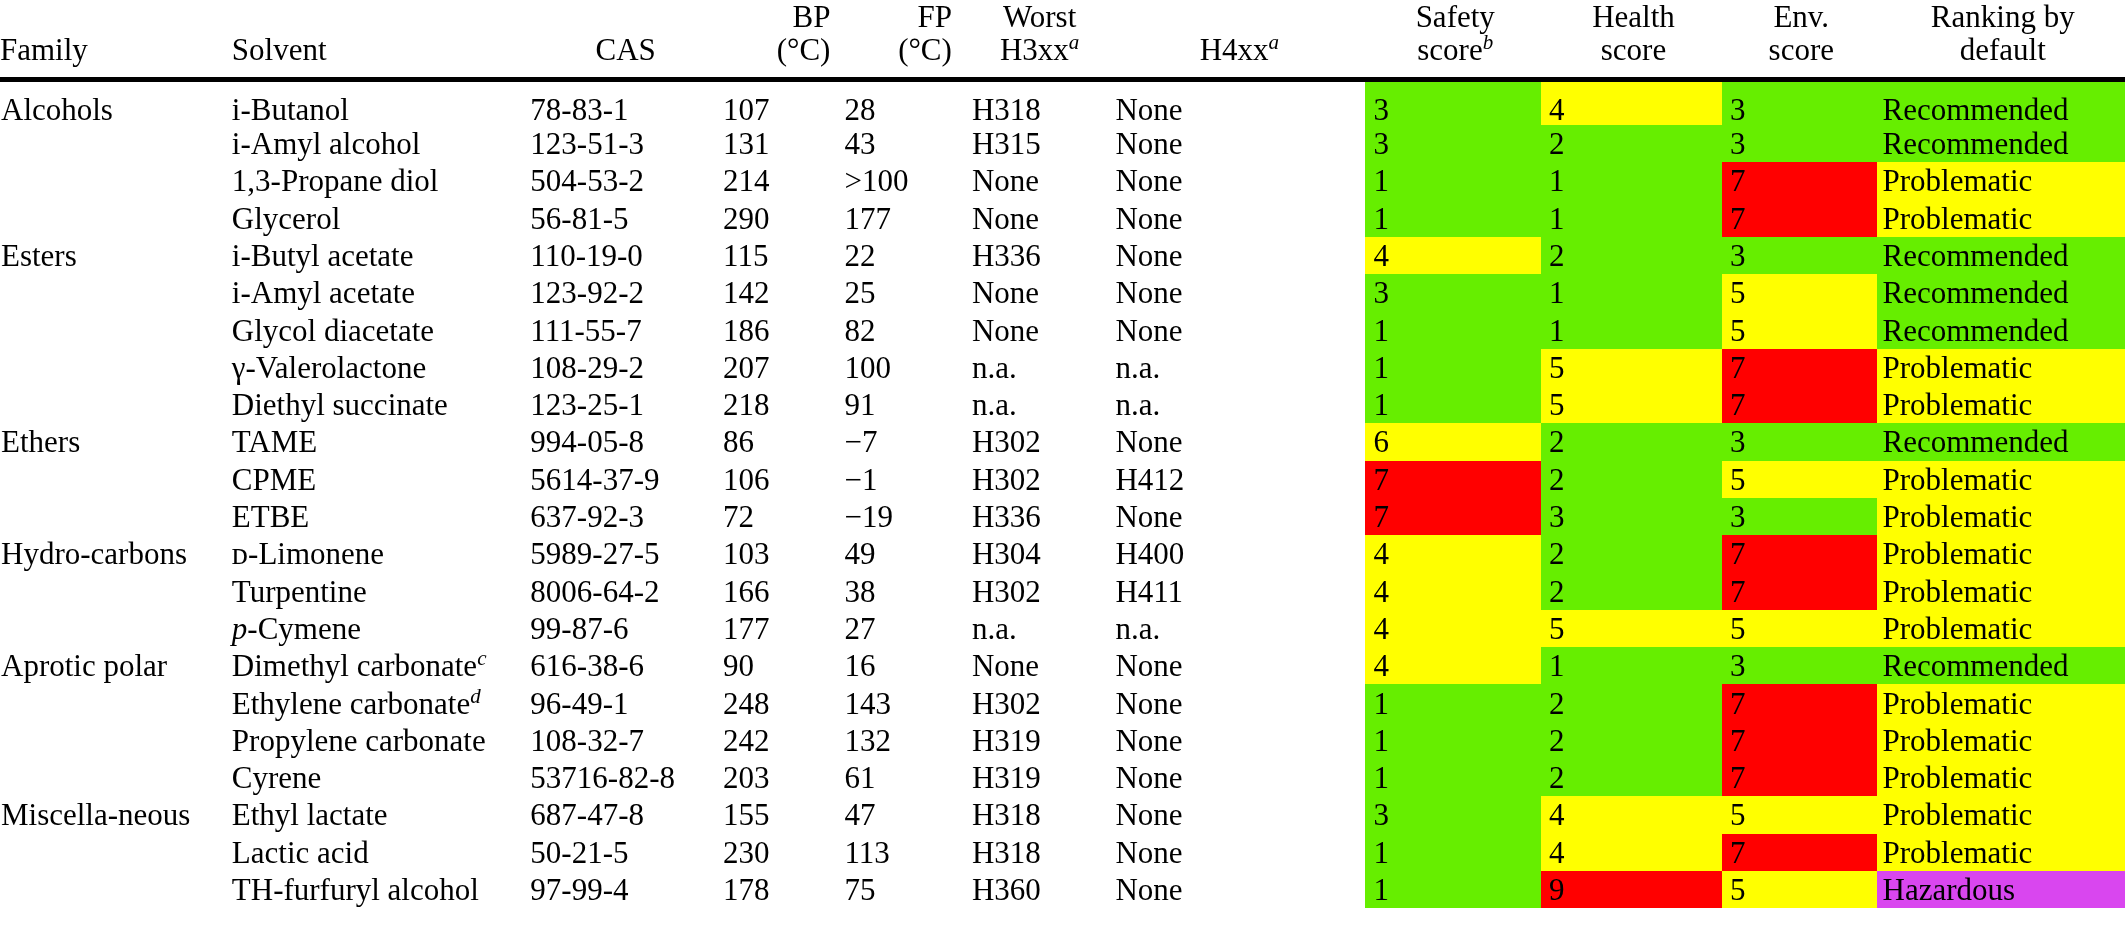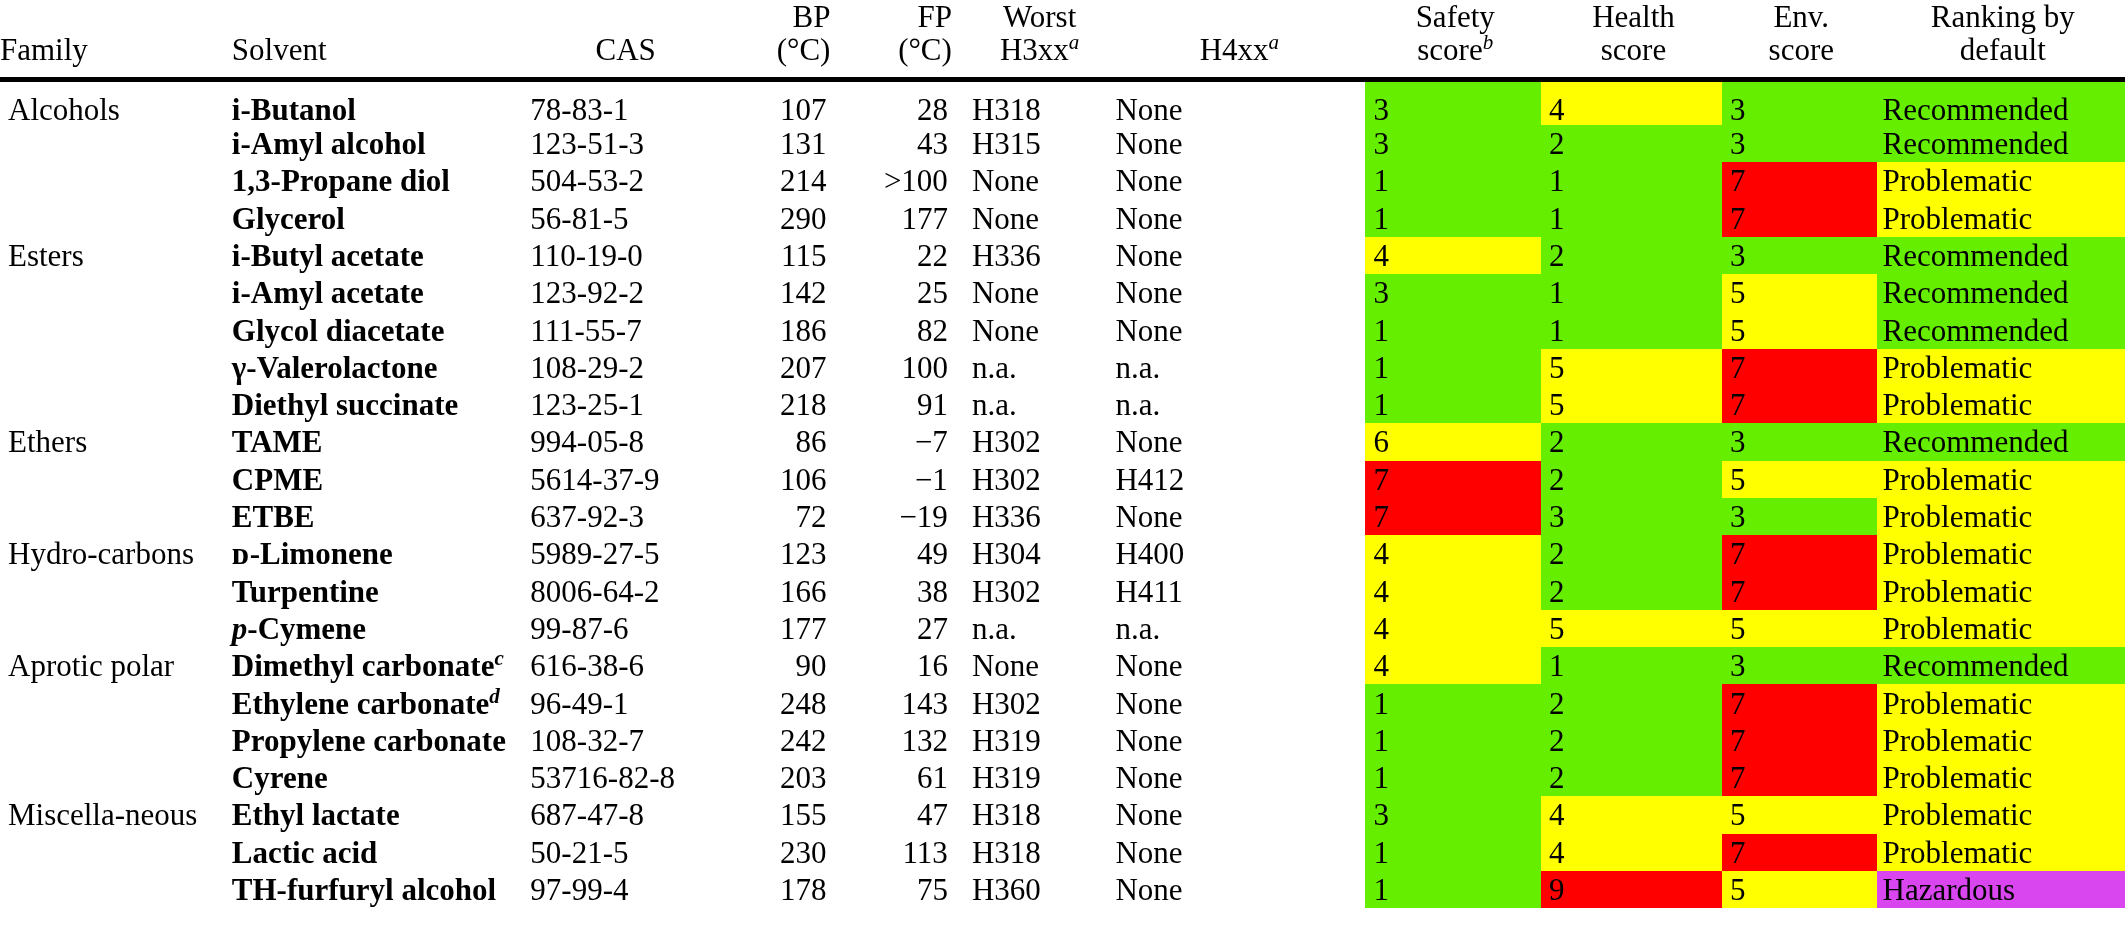--- a/index.html
+++ b/index.html
@@ -68,24 +68,24 @@
   
   tbody td {
     padding: 0;
     height: 37.3px;
     font-size: 31px;
     white-space: nowrap;
     vertical-align: middle;
   }
   tbody tr:first-child td { padding-top: 12px; }
 
-  td.family   { text-align: left;  padding-left: 8px; }
-  td.solvent  { text-align: left;  padding-left: 0px; font-weight: bold; }
+  td.family   { text-align: left;  padding-left: 1px; }
+  td.solvent  { text-align: left;  padding-left: 0px; }
   td.cas      { text-align: left;  padding-left: 6px; }
-  td.num      { text-align: right; padding-right: 18px; }
+  td.num      { padding-right: 18px; }
   td.hcode    { text-align: left;  padding-left: 6px; }
   td.score    { text-align: left;  padding-left: 8px; }
   td.rank     { text-align: left;  padding-left: 6px; }
 
   
   .ital { font-style: italic; }
 </style>
 </head>
 <body>
 
@@ -302,21 +302,21 @@
           <td class="hcode">None</td>
           <td class="score" style="background: rgb(255, 0, 0);">7</td>
           <td class="score" style="background: rgb(102, 238, 0);">3</td>
           <td class="score" style="background: rgb(102, 238, 0);">3</td>
           <td class="rank" style="background: rgb(255, 255, 0);">Problematic</td>
         </tr>
         <tr>
           <td class="family">Hydro-carbons</td>
           <td class="solvent"><span>ᴅ-Limonene</span></td>
           <td class="cas">5989-27-5</td>
-          <td class="num">123</td>
+          <td class="num">103</td>
           <td class="num">49</td>
           <td class="hcode">H304</td>
           <td class="hcode">H400</td>
           <td class="score" style="background: rgb(255, 255, 0);">4</td>
           <td class="score" style="background: rgb(102, 238, 0);">2</td>
           <td class="score" style="background: rgb(255, 0, 0);">7</td>
           <td class="rank" style="background: rgb(255, 255, 0);">Problematic</td>
         </tr>
         <tr>
           <td class="family"></td>

